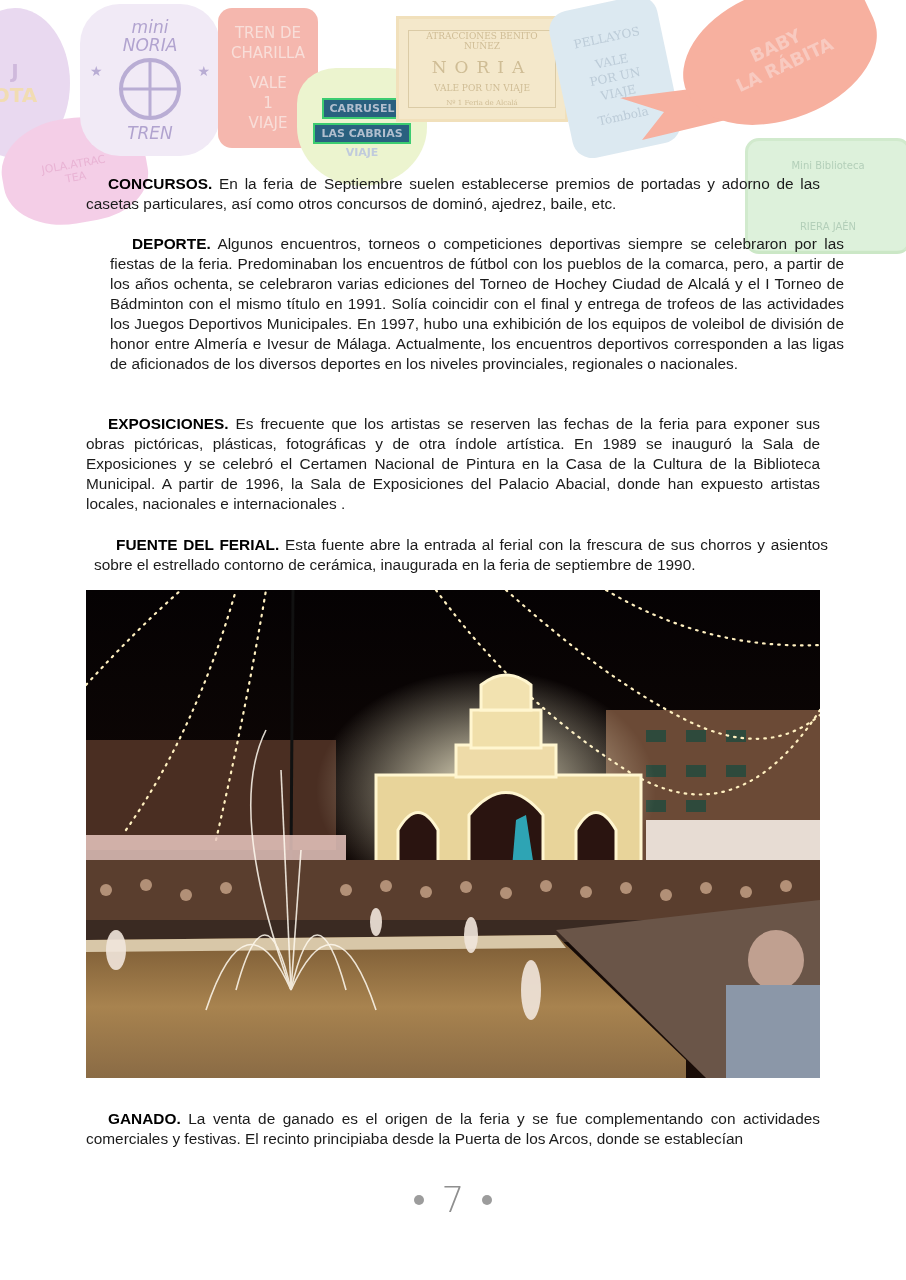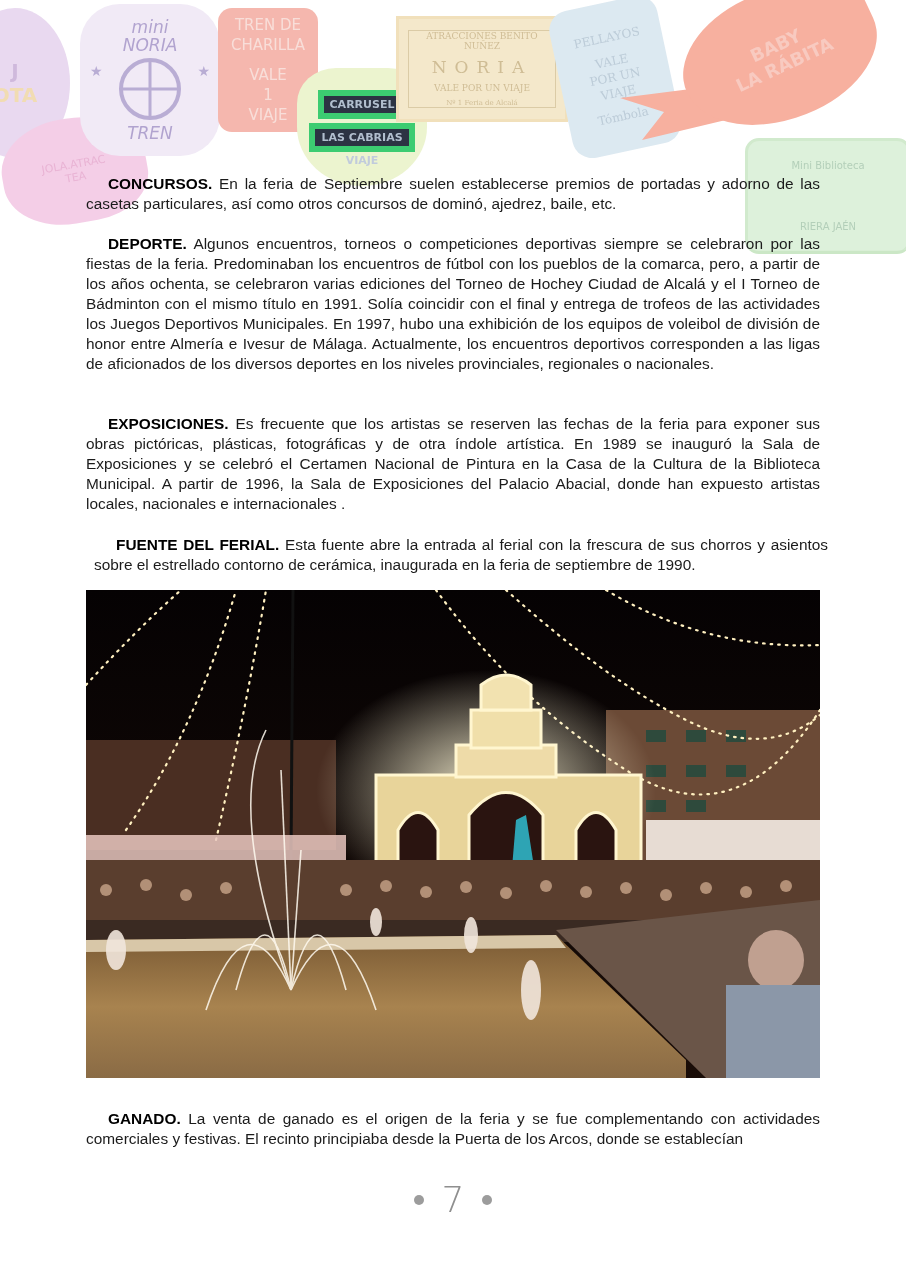--- a/index.html
+++ b/index.html
@@ -14,39 +14,39 @@
   .token { position: absolute; display: flex; flex-direction: column; align-items: center; justify-content: center;
            text-align: center; font-family: "DejaVu Sans", sans-serif; }
   .t-jota { left: -40px; top: 8px; width: 110px; height: 150px; border-radius: 50%; background: #e6d4ee; color: #c9b0d8; font-size: 20px; font-weight: bold; }
   .t-jota .y { color: #f0d8a8; }
   .t-pink { left: 2px; top: 118px; width: 145px; height: 105px; border-radius: 45% 50% 40% 45%; background: #f3c8e4; color: #e6a9cf; font-size: 11px; transform: rotate(-10deg); }
   .t-noria { left: 80px; top: 4px; width: 140px; height: 152px; border-radius: 40px; background: #efe7f5; color: #a797c9; font-size: 17px; font-style: italic; line-height: 18px; }
   .t-noria .wheel { width: 54px; height: 54px; border: 4px solid #b0a2cf; border-radius: 50%; margin: 4px 0; position: relative; }
   .t-noria .wheel::before, .t-noria .wheel::after { content: ""; position: absolute; left: 50%; top: -2px; bottom: -2px; width: 3px; background: #b0a2cf; transform: translateX(-50%); }
   .t-noria .wheel::after { transform: translateX(-50%) rotate(90deg); }
   .t-noria .stars { position: absolute; left: 10px; right: 10px; top: 58px; display: flex; justify-content: space-between; color: #b0a2cf; font-size: 14px; font-style: normal; }
-  .t-tren { left: 218px; top: 8px; width: 100px; height: 124px; border-radius: 14px; background: #f4aea3; color: #f8dad4; font-size: 15px; line-height: 20px; }
+  .t-tren { left: 218px; top: 8px; width: 100px; height: 140px; border-radius: 14px; background: #f4aea3; color: #f8dad4; font-size: 15px; line-height: 20px; }
   .t-carrusel { left: 297px; top: 68px; width: 130px; height: 118px; border-radius: 30% 30% 50% 50%; background: #eaf3c9; color: #b8c4d8; font-size: 11px; font-weight: bold; }
-  .t-carrusel .band { background: #0f172a; border: 6px solid #22c55e; padding: 2px 6px; margin: 2px 0; color: #a7b6c8; }
+  .t-carrusel .band { background: #0c4a6e; border: 2px solid #22c55e; padding: 2px 6px; margin: 2px 0; color: #a7b6c8; }
   .t-feria { left: 396px; top: 16px; width: 166px; height: 100px; background: #f3e5c4; border: 3px solid #efdcb2; color: #c9b487; font-family: "DejaVu Serif", serif; font-size: 9px; }
   .t-feria .inner { border: 1px solid #d6c49a; width: 146px; height: 76px; display: flex; flex-direction: column; justify-content: space-between; gap: 4px; }
   .t-feria .big { font-size: 17px; letter-spacing: 8px; }
   .t-vale { left: 560px; top: 2px; width: 110px; height: 150px; border-radius: 20px; background: #d8e6ef; color: #b3c5d3; font-family: "DejaVu Serif", serif; font-size: 12px; transform: rotate(-12deg); line-height: 16px; }
   .t-fish { left: 620px; top: -10px; width: 270px; height: 150px; color: #f7c3b8; font-size: 18px; font-weight: bold; }
   .t-fish .body { position: absolute; right: 10px; top: 0; width: 200px; height: 130px; border-radius: 50% 40% 50% 60%; background: #f6a592; display: flex; align-items: center; justify-content: center; transform: rotate(-25deg); }
   .t-fish .tail { position: absolute; left: 0; top: 80px; width: 110px; height: 70px; background: #f6a592; clip-path: polygon(100% 20%, 0 40%, 40% 60%, 20% 100%, 100% 70%); }
   .t-green { left: 745px; top: 138px; width: 160px; height: 110px; border-radius: 14px; background: #d9efd6; border: 3px solid #cbe7c6; color: #a9c9b0; font-size: 10px; }
   .header-fade { position: absolute; left: 0; top: 0; width: 906px; height: 250px; background: rgba(255,255,255,0.12); }
 
   
   .content { position: absolute; left: 86px; width: 734px; z-index: 2; }
   .para { margin: 0; font-size: 15.4px; line-height: 20px; text-align: justify; text-indent: 22px; color: #1b1b1b; }
   .para b { font-weight: bold; color: #000; }
   .p1 { top: 174px; }
-  .p2 { top: 234px; }
+  .p2 { top: 234px; margin-left: 24px; }
   .p3 { top: 414px; }
   .p4 { top: 535px; margin-left: 8px; }
   .p5 { top: 1109px; }
 
   
   .photo { position: absolute; left: 86px; top: 590px; width: 734px; height: 488px; overflow: hidden; background: #080404; z-index: 1; }
   .photo svg { display: block; }
 
   
   .footer { position: absolute; left: 0; width: 906px; top: 1180px; display: flex; justify-content: center; align-items: center; gap: 18px; z-index: 2; }

